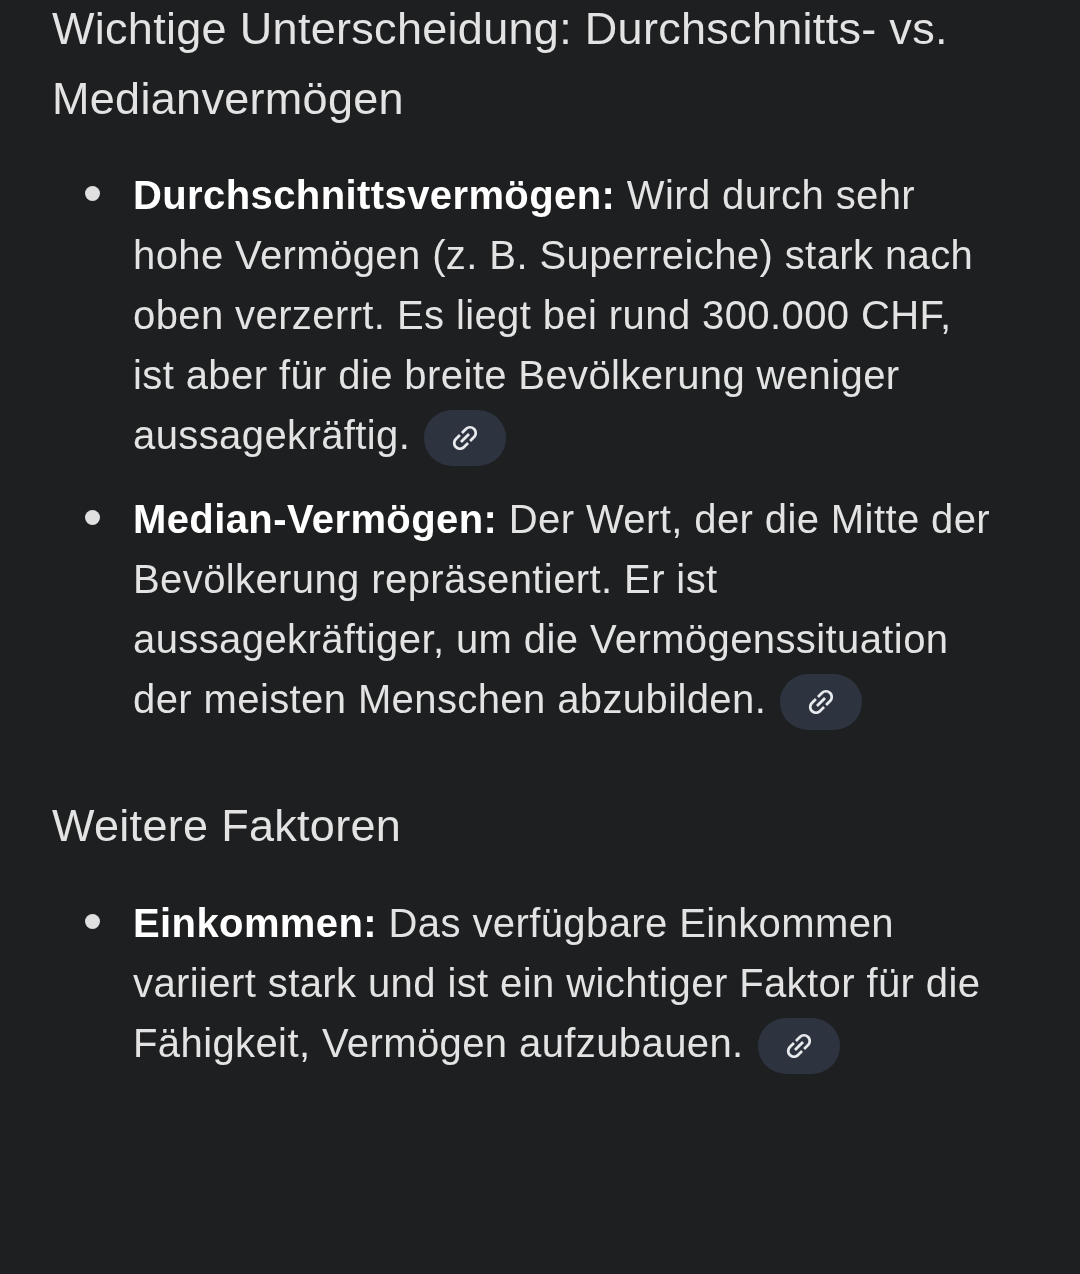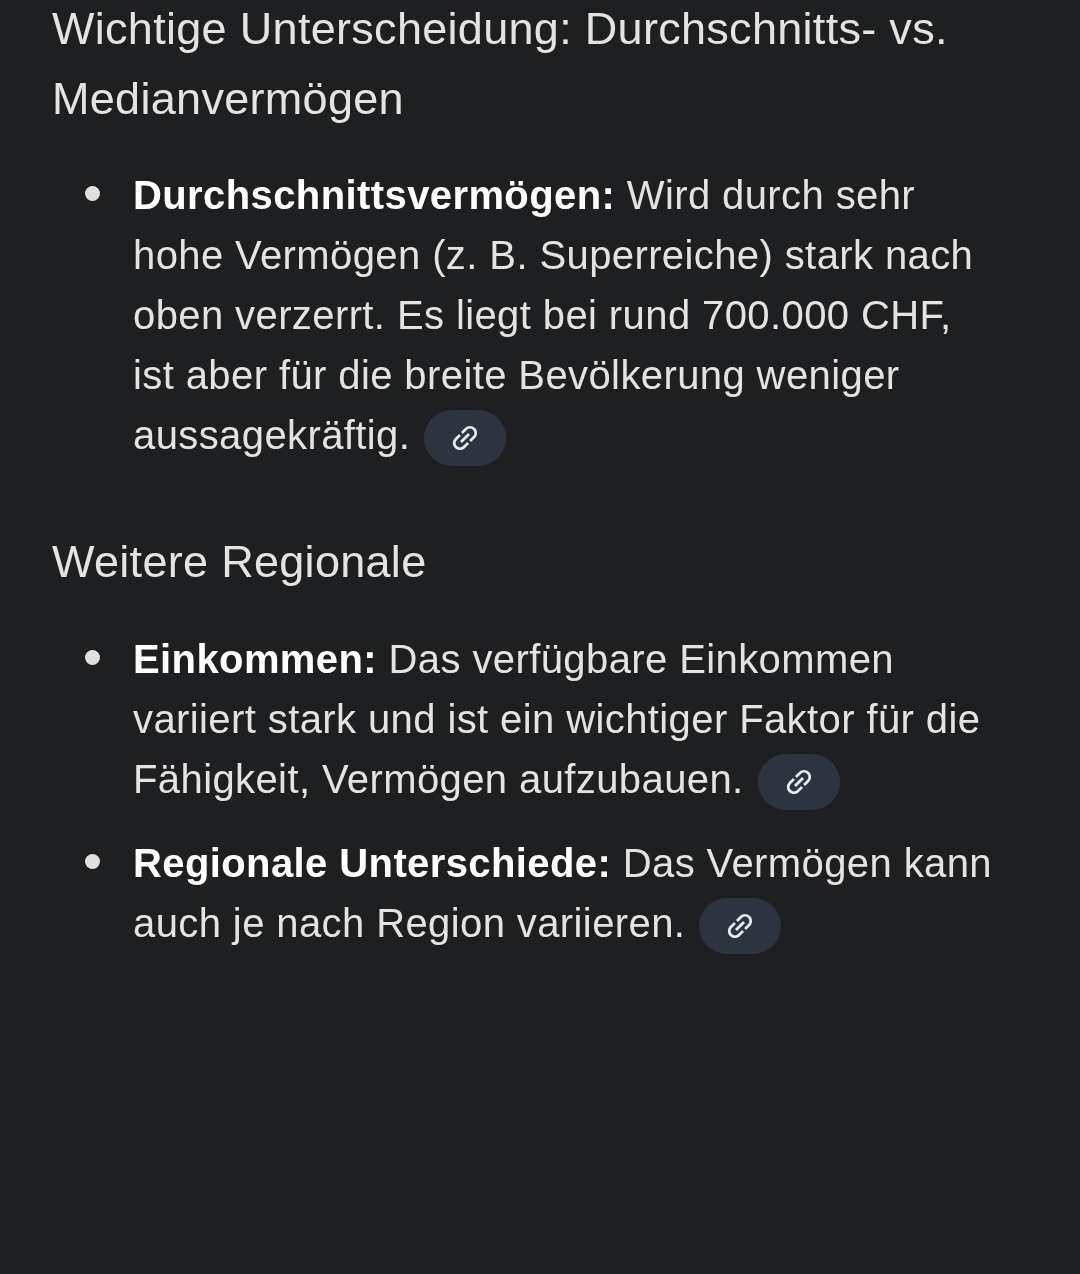--- a/index.html
+++ b/index.html
@@ -76,53 +76,55 @@
 
 <div class="answer">
 
   <h1 class="heading">Wichtige Unterscheidung: Durchschnitts- vs. Medianvermögen</h1>
 
   <ul class="bullets">
     <li class="item">
       <strong class="lead">Durchschnittsvermögen:</strong>
       <span class="body">Wird durch sehr
 hohe Vermögen (z. B. Superreiche) stark nach
-oben verzerrt. Es liegt bei rund 700.000 CHF,
+oben verzerrt. Es liegt bei rund 300.000 CHF,
 ist aber für die breite Bevölkerung weniger
 aussagekräftig.</span><button class="chip" style="background: rgb(45, 52, 64);">
           <span class="chip-icon">
             <svg viewBox="0 0 24 24" width="34" height="34" aria-hidden="true">
               <path transform="rotate(-45 12 12)" fill="#e8eaed" d="M3.9 12c0-1.71 1.39-3.1 3.1-3.1h4V7H7c-2.76 0-5 2.24-5 5s2.24 5 5 5h4v-1.9H7c-1.71 0-3.1-1.39-3.1-3.1zM8 13h8v-2H8v2zm9-6h-4v1.9h4c1.71 0 3.1 1.39 3.1 3.1s-1.39 3.1-3.1 3.1h-4V17h4c2.76 0 5-2.24 5-5s-2.24-5-5-5z"></path>
             </svg>
           </span>
         </button>
     </li>
+    <li class="item">
+      <strong class="lead">Median-Vermögen:</strong>
+      <span class="body">Der Wert, der die Mitte der
+Bevölkerung repräsentiert. Er ist
+aussagekräftiger, um die Vermögenssituation
+der meisten Menschen abzubilden.</span><button class="chip" style="background: rgb(45, 52, 64);">
+          <span class="chip-icon">
+            <svg viewBox="0 0 24 24" width="34" height="34" aria-hidden="true">
+              <path transform="rotate(-45 12 12)" fill="#e8eaed" d="M3.9 12c0-1.71 1.39-3.1 3.1-3.1h4V7H7c-2.76 0-5 2.24-5 5s2.24 5 5 5h4v-1.9H7c-1.71 0-3.1-1.39-3.1-3.1zM8 13h8v-2H8v2zm9-6h-4v1.9h4c1.71 0 3.1 1.39 3.1 3.1s-1.39 3.1-3.1 3.1h-4V17h4c2.76 0 5-2.24 5-5s-2.24-5-5-5z"></path>
+            </svg>
+          </span>
+        </button>
+    </li>
   </ul>
 
-  <h2 class="heading">Weitere Regionale</h2>
+  <h2 class="heading">Weitere Faktoren</h2>
 
   <ul class="bullets">
     <li class="item">
       <strong class="lead">Einkommen:</strong>
       <span class="body">Das verfügbare Einkommen
 variiert stark und ist ein wichtiger Faktor für die
 Fähigkeit, Vermögen aufzubauen.</span><button class="chip" style="background: rgb(45, 52, 64);">
           <span class="chip-icon">
             <svg viewBox="0 0 24 24" width="34" height="34" aria-hidden="true">
               <path transform="rotate(-45 12 12)" fill="#e8eaed" d="M3.9 12c0-1.71 1.39-3.1 3.1-3.1h4V7H7c-2.76 0-5 2.24-5 5s2.24 5 5 5h4v-1.9H7c-1.71 0-3.1-1.39-3.1-3.1zM8 13h8v-2H8v2zm9-6h-4v1.9h4c1.71 0 3.1 1.39 3.1 3.1s-1.39 3.1-3.1 3.1h-4V17h4c2.76 0 5-2.24 5-5s-2.24-5-5-5z"></path>
             </svg>
           </span>
         </button>
     </li>
-    <li class="item">
-      <strong class="lead">Regionale Unterschiede:</strong>
-      <span class="body">Das Vermögen kann
-auch je nach Region variieren.</span><button class="chip" style="background: rgb(45, 52, 64);">
-          <span class="chip-icon">
-            <svg viewBox="0 0 24 24" width="34" height="34" aria-hidden="true">
-              <path transform="rotate(-45 12 12)" fill="#e8eaed" d="M3.9 12c0-1.71 1.39-3.1 3.1-3.1h4V7H7c-2.76 0-5 2.24-5 5s2.24 5 5 5h4v-1.9H7c-1.71 0-3.1-1.39-3.1-3.1zM8 13h8v-2H8v2zm9-6h-4v1.9h4c1.71 0 3.1 1.39 3.1 3.1s-1.39 3.1-3.1 3.1h-4V17h4c2.76 0 5-2.24 5-5s-2.24-5-5-5z"></path>
-            </svg>
-          </span>
-        </button>
-    </li>
   </ul>
 
 </div>
 
 </body></html>

